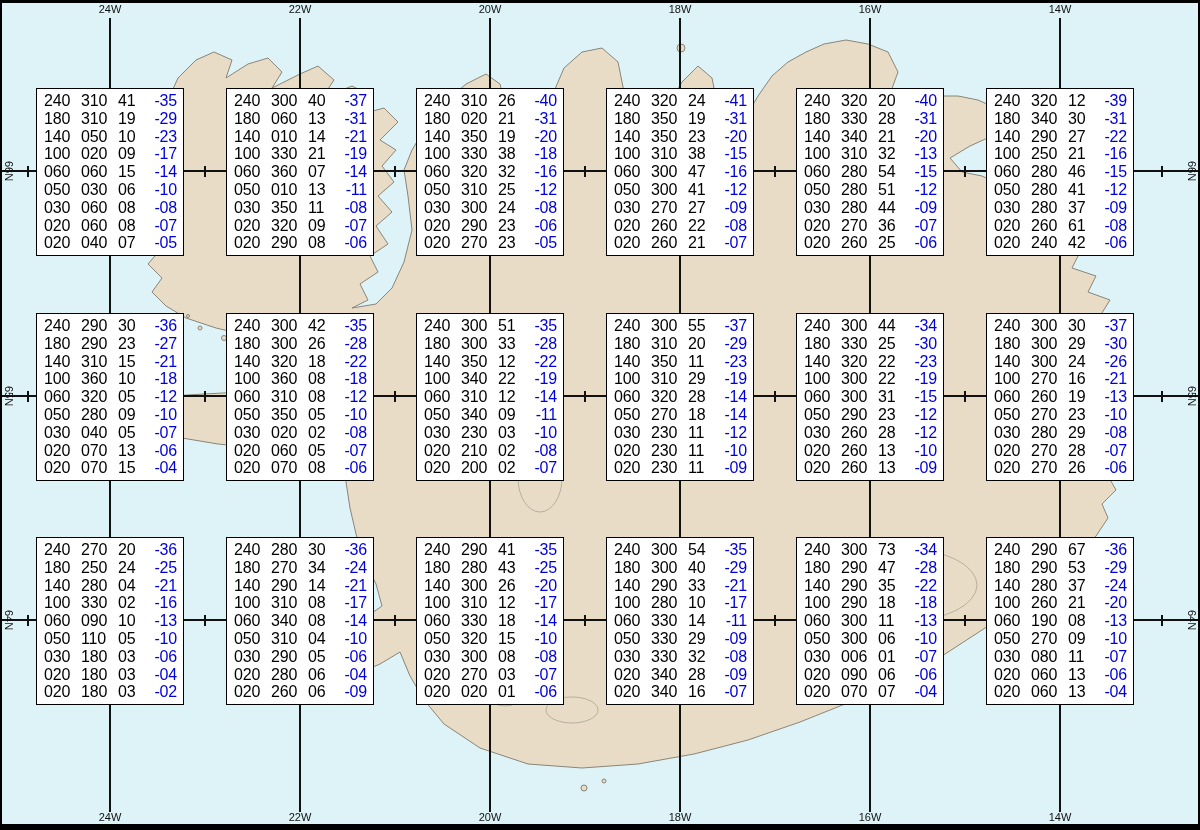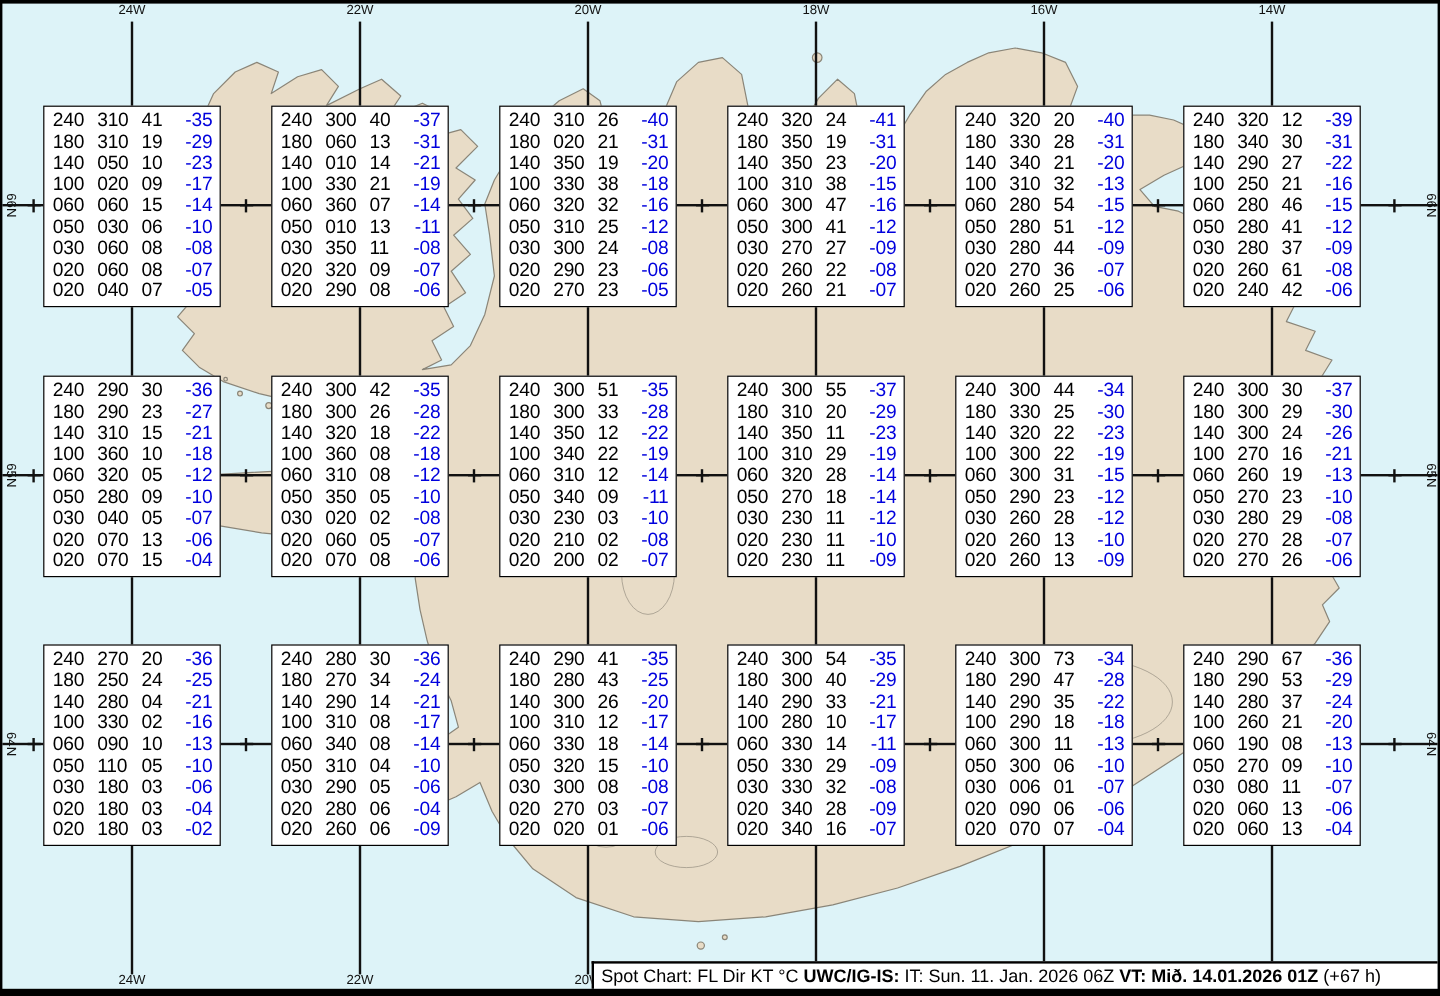--- a/index.html
+++ b/index.html
@@ -1131,21 +1131,18 @@
         </div>
         <div class="brow">
           <span class="c-fl">020</span>
           <span class="c-dir">060</span>
           <span class="c-kt">13</span>
           <span class="c-temp">-04</span>
         </div>
       </div>
     </div>
 
-  <div id="infobar">
-    <span>Spot Chart: FL Dir KT °C </span><span class="b">UWC/IG-IS:</span><span> IT: Sun. 11. Jan. 2026 06Z </span><span class="b">VT: Mið. 14.01.2026 01Z</span><span> (+67 h)</span>
-  </div>
 
   <div class="frame-bar" id="bar-top"></div>
   <div class="frame-bar" id="bar-bottom"></div>
   <div class="frame-bar" id="bar-left"></div>
   <div class="frame-bar" id="bar-right"></div>
 </div>
 
 </body></html>

